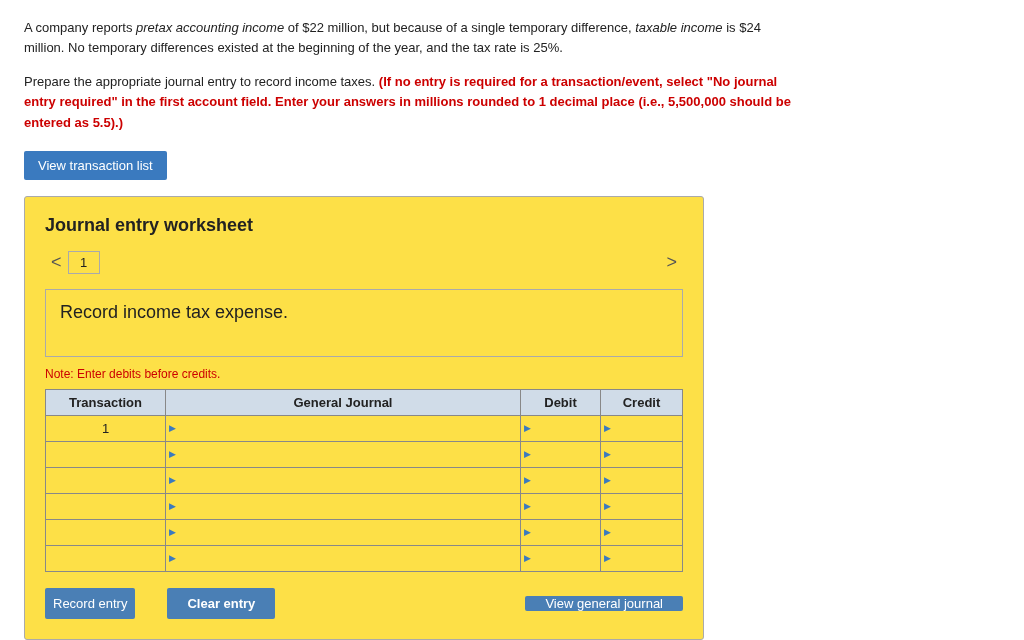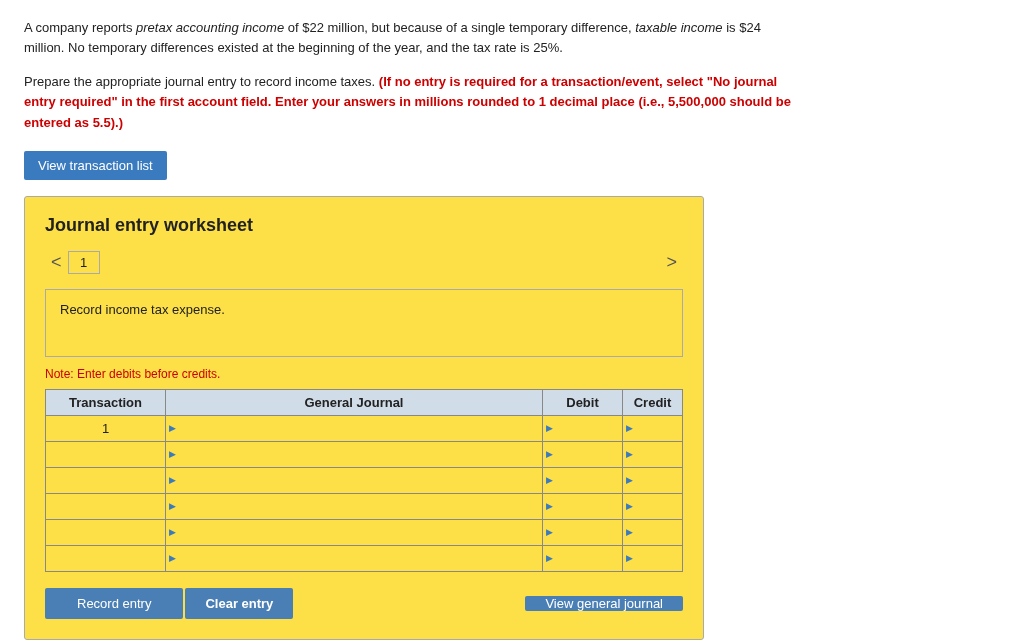--- a/index.html
+++ b/index.html
@@ -70,21 +70,21 @@
       text-align: center;
     }
     .nav-right {
       margin-left: auto;
     }
     .description-box {
       border: 1px solid #aaa;
       padding: 12px 14px;
       min-height: 68px;
       margin-bottom: 10px;
-      font-size: 13px;
+      font-size: 18px;
       color: #222;
     }
     .note-text {
       color: #c00;
       font-size: 12px;
       margin-bottom: 8px;
     }
     
     .journal-table {
       width: 100%;
@@ -94,21 +94,21 @@
     .journal-table th {
       background: #d0dce8;
       border: 1px solid #888;
       padding: 5px 8px;
       text-align: center;
       font-weight: bold;
     }
     .journal-table th.transaction-col { width: 120px; }
     .journal-table th.journal-col { }
     .journal-table th.debit-col { width: 80px; }
-    .journal-table th.credit-col { width: 60px; }
+    .journal-table th.credit-col { width: 82px; }
     .journal-table td {
       border: 1px solid #888;
       padding: 0;
       height: 26px;
     }
     .journal-table td.transaction-cell {
       text-align: center;
       padding: 4px;
     }
     .journal-table td input {
@@ -155,25 +155,25 @@
     .bottom-buttons {
       display: flex;
       align-items: center;
       gap: 0;
       margin-top: 16px;
     }
     .btn-record {
       background: #4a7fb5;
       color: #fff;
       border: none;
-      padding: 8px 32px;
-      font-size: 13px;
-      cursor: pointer;
-      border-radius: 2px;
-      margin-right: 2px;
+      padding: 8px 8px;
+      font-size: 13px;
+      cursor: pointer;
+      border-radius: 2px;
+      margin-right: 32px;
     }
     .btn-clear {
       background: #4a7fb5;
       color: #fff;
       border: none;
       padding: 8px 20px;
       font-size: 13px;
       cursor: pointer;
       border-radius: 2px;
       font-weight: bold;

